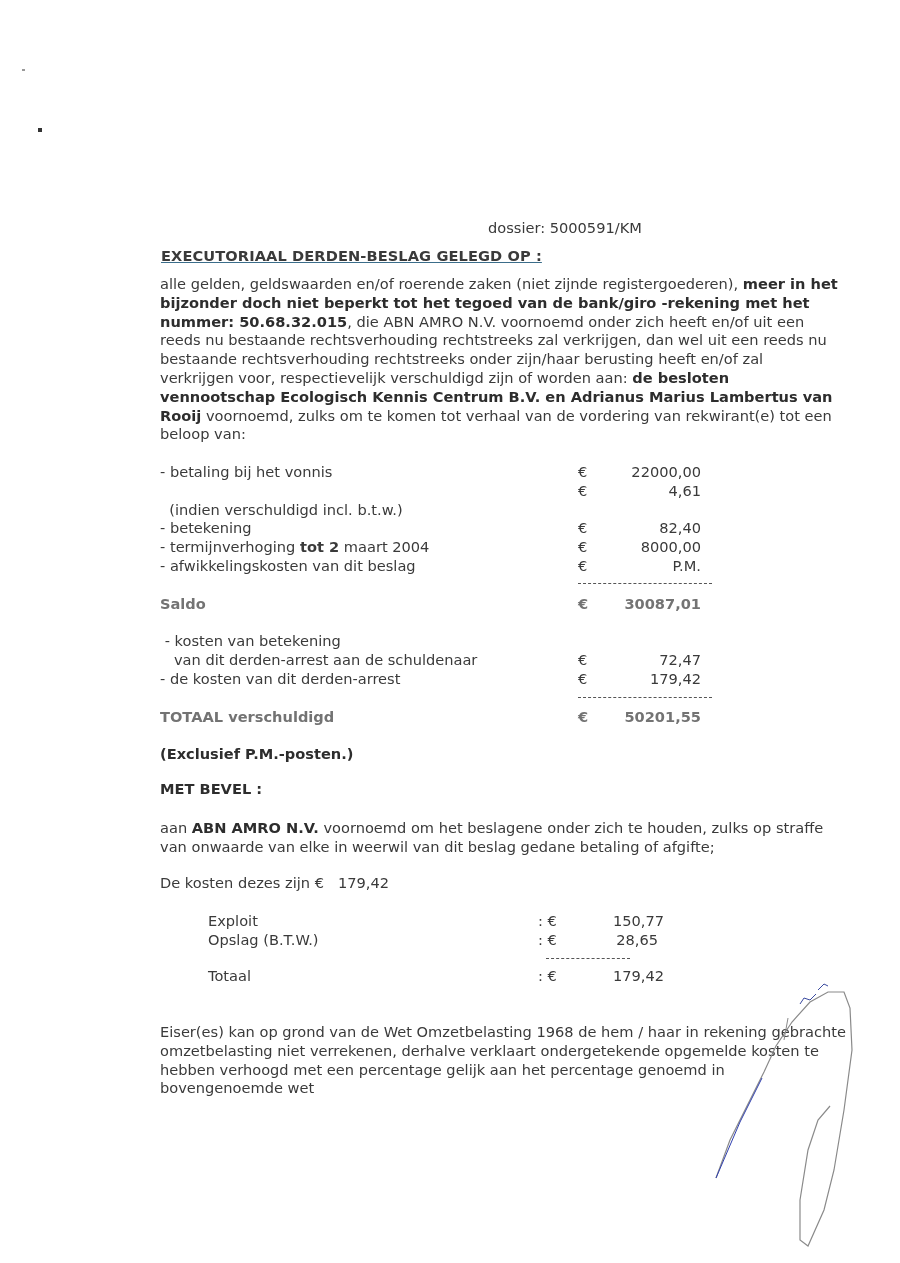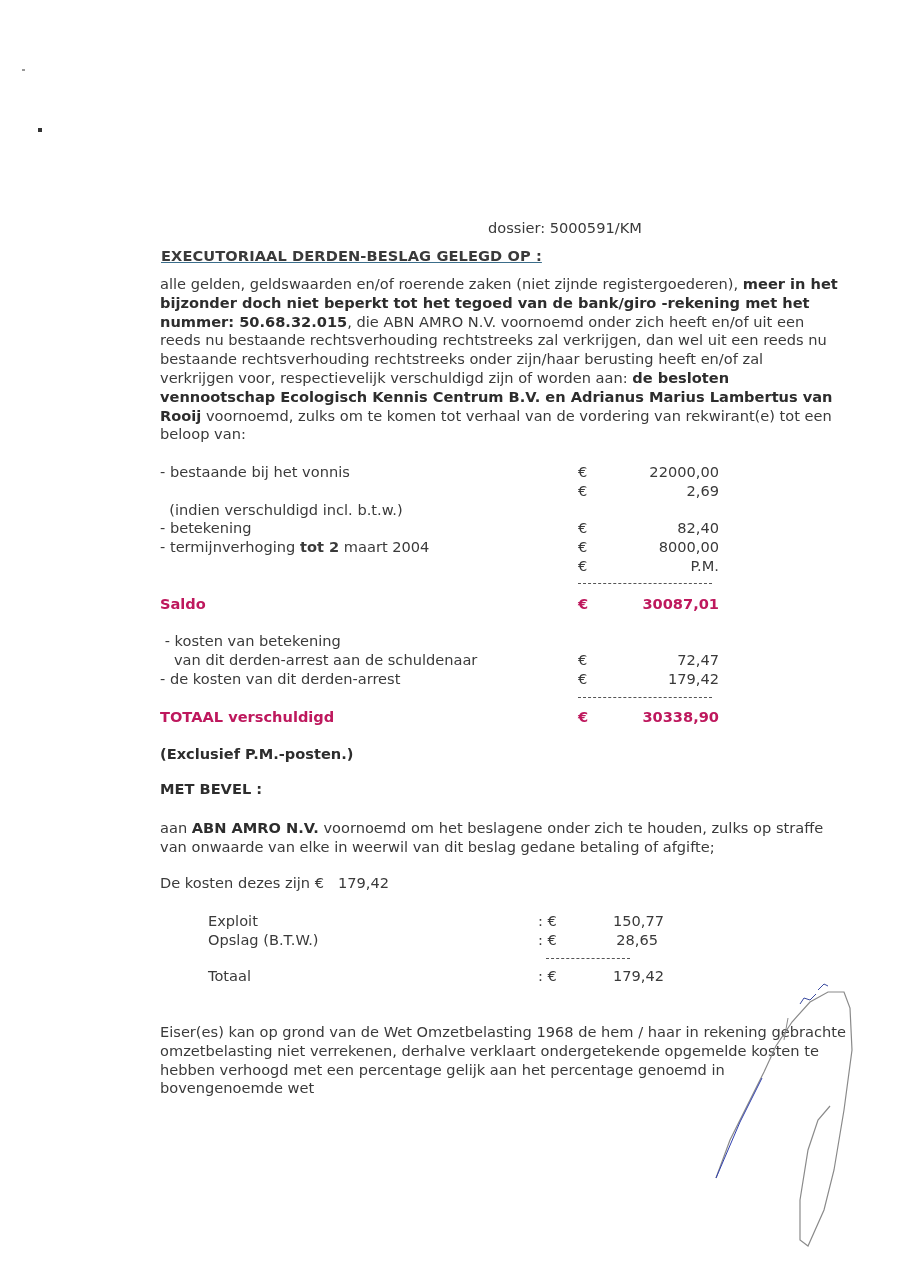--- a/index.html
+++ b/index.html
@@ -9,65 +9,66 @@
   .dot1 { left: 22px; top: 69px; width: 3px; height: 2px; background: #999; }
   .dot2 { left: 38px; top: 128px; width: 4px; height: 4px; background: #333; }
   .dossier { left: 488px; top: 219px; font-size: 14.6px; }
   .heading { left: 161px; top: 238px; font-weight: bold; text-decoration: underline; text-decoration-color: #3b6d8a; letter-spacing: 0.1px; margin-top: 9px; }
   .para { left: 160px; width: 680px; line-height: 18.8px; }
   .p1 { top: 275px; }
   .b { font-weight: bold; color: #2d2d2d; }
   .row { position: absolute; left: 160px; width: 560px; height: 19px; line-height: 19px; }
   .row .lbl { position: absolute; left: 0; white-space: nowrap; }
   .row .eur { position: absolute; left: 418px; }
-  .row .amt { position: absolute; right: 1px; text-align: right; }
+  .row .amt { position: absolute; right: 19px; text-align: right; }
   .dash { position: absolute; left: 418px; width: 294px; border-top: 1px dashed #555; height: 0; }
-  .row.bold { font-weight: bold; color: #be185d; }
+  .row.bold { font-weight: bold; color: #737373; }
   .cost-row { position: absolute; left: 160px; width: 470px; height: 19px; line-height: 19px; margin-left: 48px; }
   .cost-row .lbl { position: absolute; left: 0; }
   .cost-row .eur { position: absolute; left: 330px; }
   .cost-row .amt { position: absolute; right: 14px; }
   .sig { left: 700px; top: 960px; }
 </style>
 </head>
 <body>
 
 <div class="abs dot1"></div>
 <div class="abs dot2"></div>
 
 <div class="abs dossier">dossier: 5000591/KM</div>
 <div class="abs heading">EXECUTORIAAL DERDEN-BESLAG GELEGD OP :</div>
 
 <div class="abs para p1">
   <span>alle gelden, geldswaarden en/of roerende zaken (niet zijnde registergoederen), </span><span class="b">meer in het bijzonder doch niet beperkt tot het tegoed van de bank/giro -rekening met het nummer: 50.68.32.015</span><span>, die ABN AMRO N.V. voornoemd onder zich heeft en/of uit een reeds nu bestaande rechtsverhouding rechtstreeks zal verkrijgen, dan wel uit een reeds nu bestaande rechtsverhouding rechtstreeks onder zijn/haar berusting heeft en/of zal verkrijgen voor, respectievelijk verschuldigd zijn of worden aan:  </span><span class="b">de besloten vennootschap Ecologisch Kennis Centrum B.V. en Adrianus Marius Lambertus van Rooij</span><span>  voornoemd, zulks om te komen tot verhaal van de vordering van rekwirant(e) tot een beloop van:</span>
 </div>
 
 <div class="row" style="top:462px">
-  <span class="lbl">- bestaande bij het vonnis</span>
+  <span class="lbl">- betaling bij het vonnis</span>
   <span class="eur">€</span>
   <span class="amt">22000,00</span>
 </div>
 <div class="row" style="top:481px">
   <span class="eur">€</span>
-  <span class="amt">2,69</span>
+  <span class="amt">4,61</span>
 </div>
 <div class="row" style="top:500px">
   <span class="lbl" style="white-space:pre">  (indien verschuldigd incl. b.t.w.)</span>
 </div>
 <div class="row" style="top:518px">
   <span class="lbl">- betekening</span>
   <span class="eur">€</span>
   <span class="amt">82,40</span>
 </div>
 <div class="row" style="top:537px">
   <span class="lbl"><span style="white-space:pre">- termijnverhoging </span><b>tot 2</b><span style="white-space:pre"> maart 2004</span></span>
   <span class="eur">€</span>
   <span class="amt">8000,00</span>
 </div>
 <div class="row" style="top:556px">
+  <span class="lbl">- afwikkelingskosten van dit beslag</span>
   <span class="eur">€</span>
   <span class="amt">P.M.</span>
 </div>
 <div class="dash" style="left:578px;width:134px;top:583px"></div>
 <div class="row bold" style="top:594px">
   <span class="lbl">Saldo</span>
   <span class="eur">€</span>
   <span class="amt">30087,01</span>
 </div>
 
@@ -81,21 +82,21 @@
 </div>
 <div class="row" style="top:669px">
   <span class="lbl">- de kosten van dit derden-arrest</span>
   <span class="eur">€</span>
   <span class="amt">179,42</span>
 </div>
 <div class="dash" style="left:578px;width:134px;top:697px"></div>
 <div class="row bold" style="top:707px">
   <span class="lbl">TOTAAL verschuldigd</span>
   <span class="eur">€</span>
-  <span class="amt">30338,90</span>
+  <span class="amt">50201,55</span>
 </div>
 
 <div class="abs b" style="left:160px;top:745px">(Exclusief P.M.-posten.)</div>
 
 <div class="abs b" style="left:160px;top:780px;text-decoration-color:#3b6d8a">MET BEVEL :</div>
 
 <div class="abs para" style="top:819px">
   <span>aan </span><span class="b">ABN AMRO N.V.</span><span> voornoemd om het beslagene onder zich te houden, zulks op straffe van onwaarde van elke in weerwil van dit beslag gedane betaling of afgifte;</span>
 </div>
 

